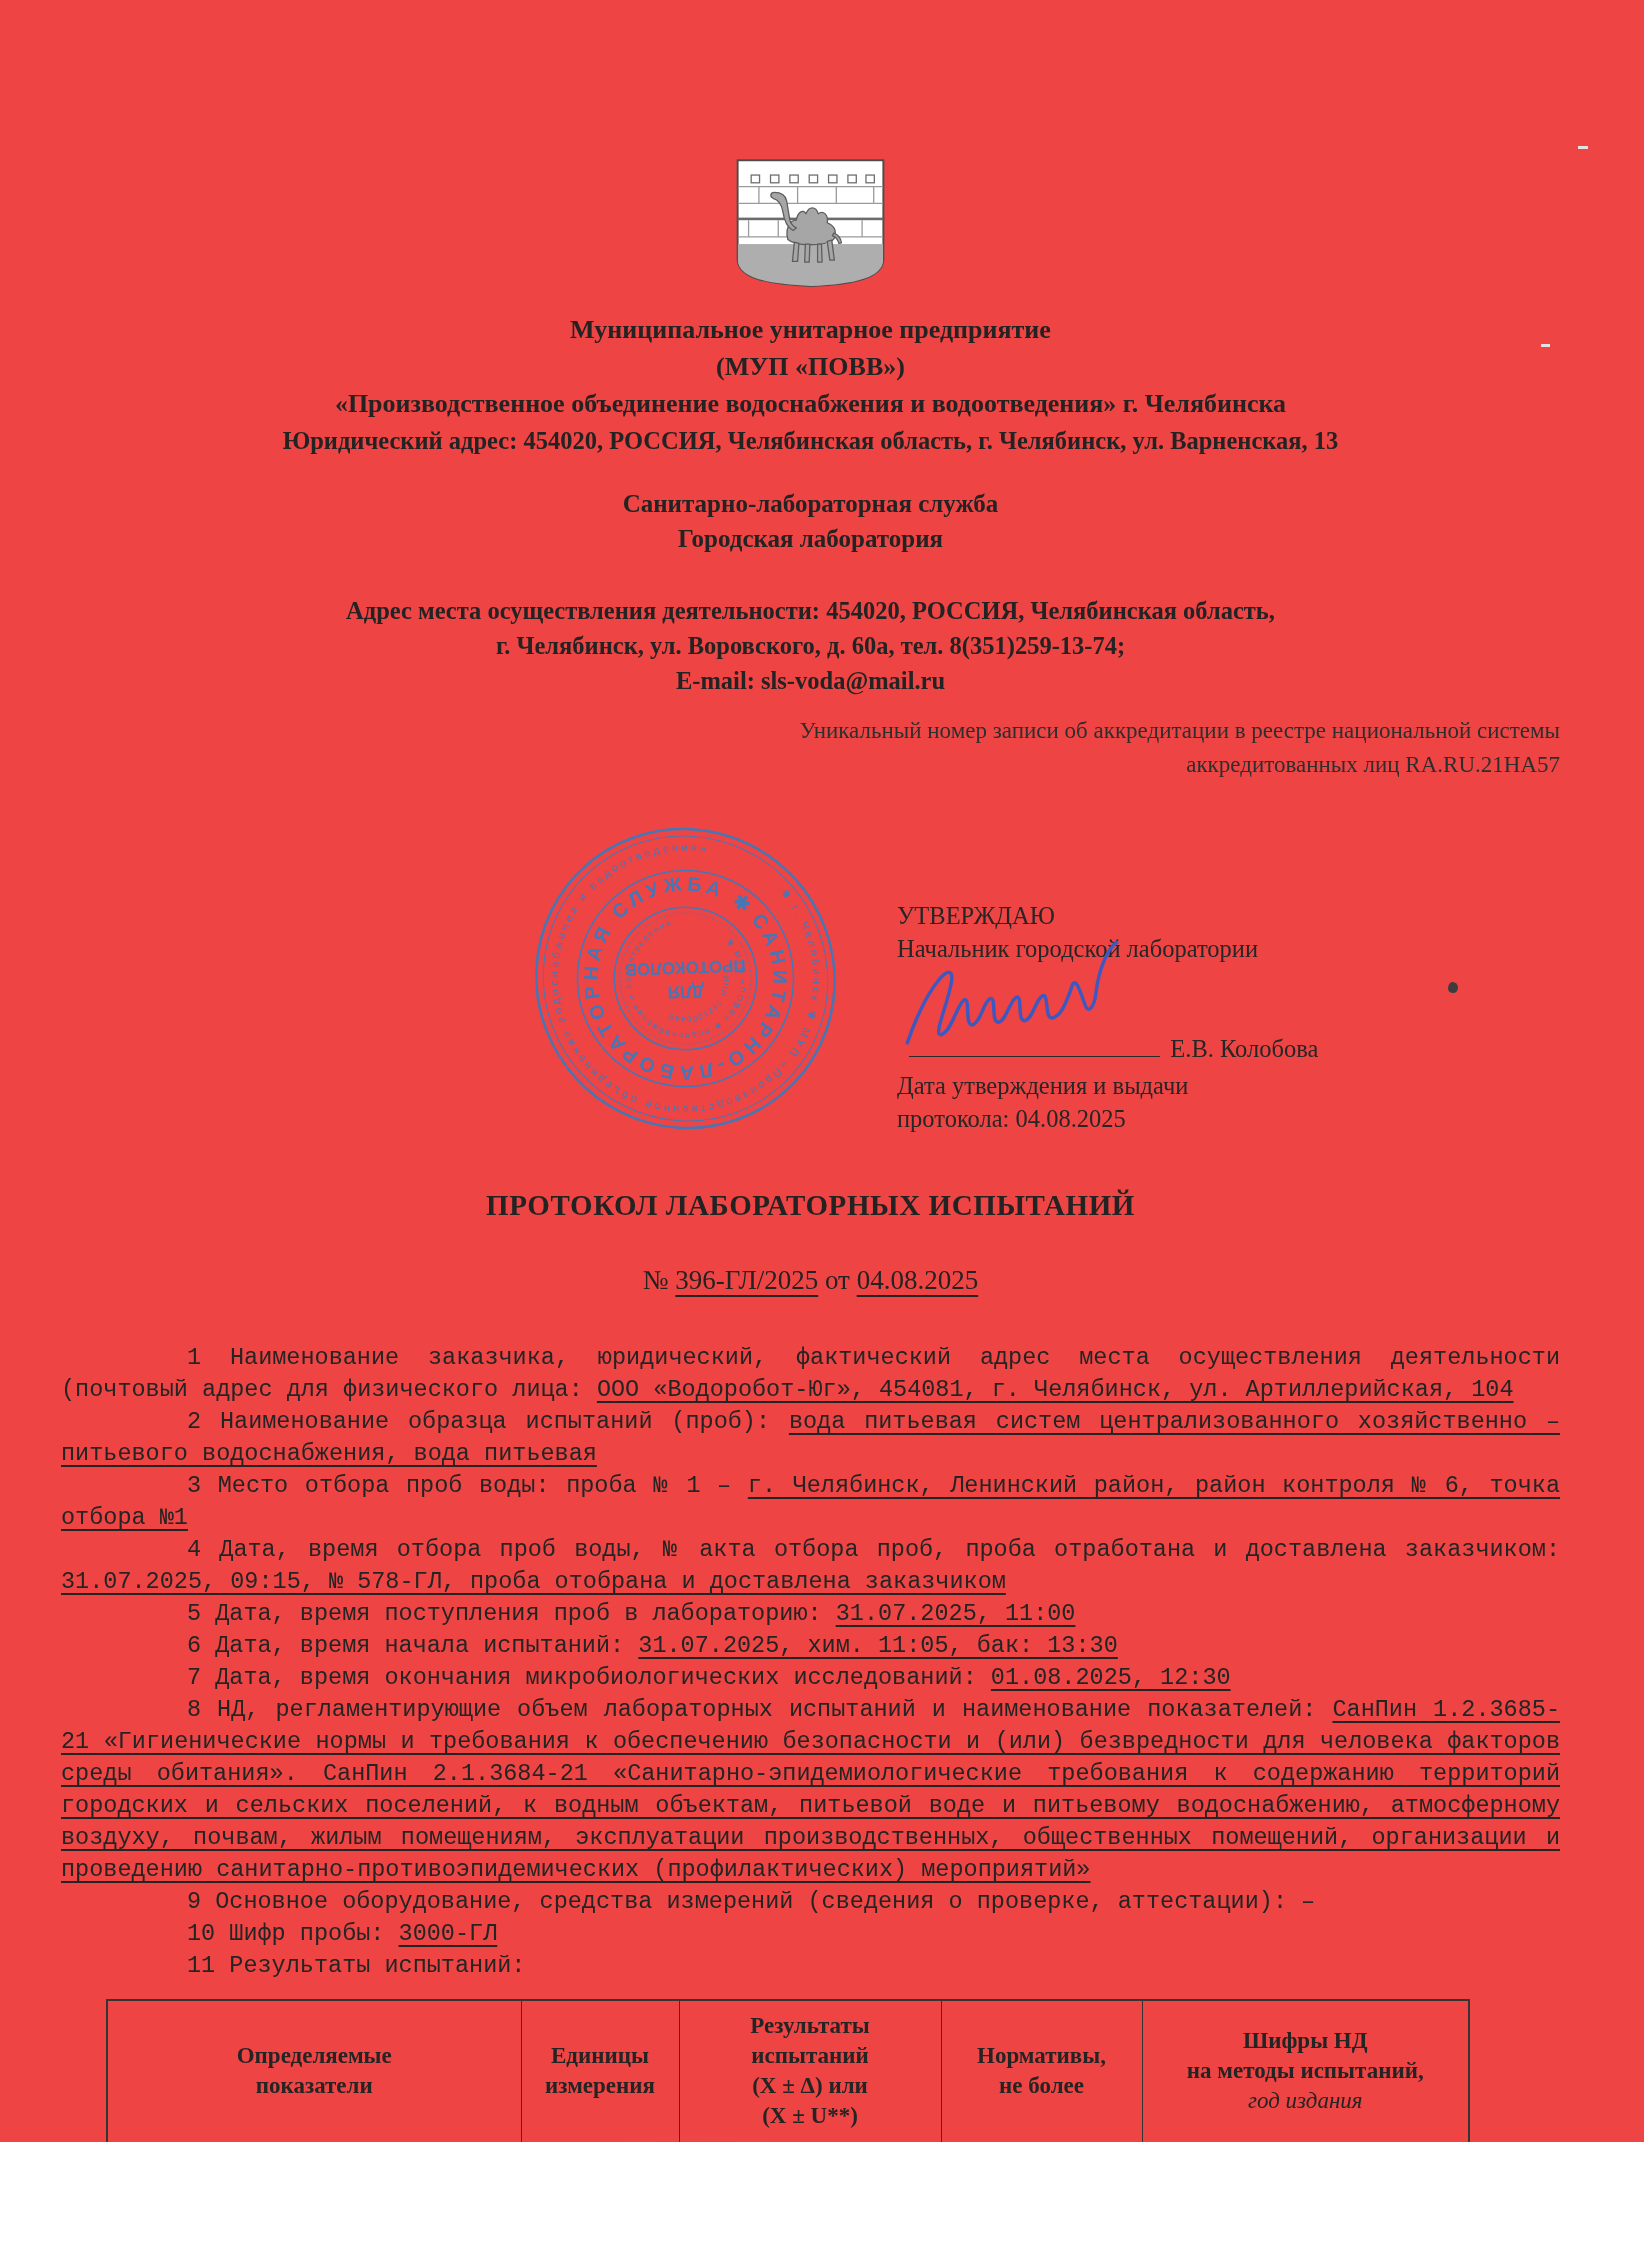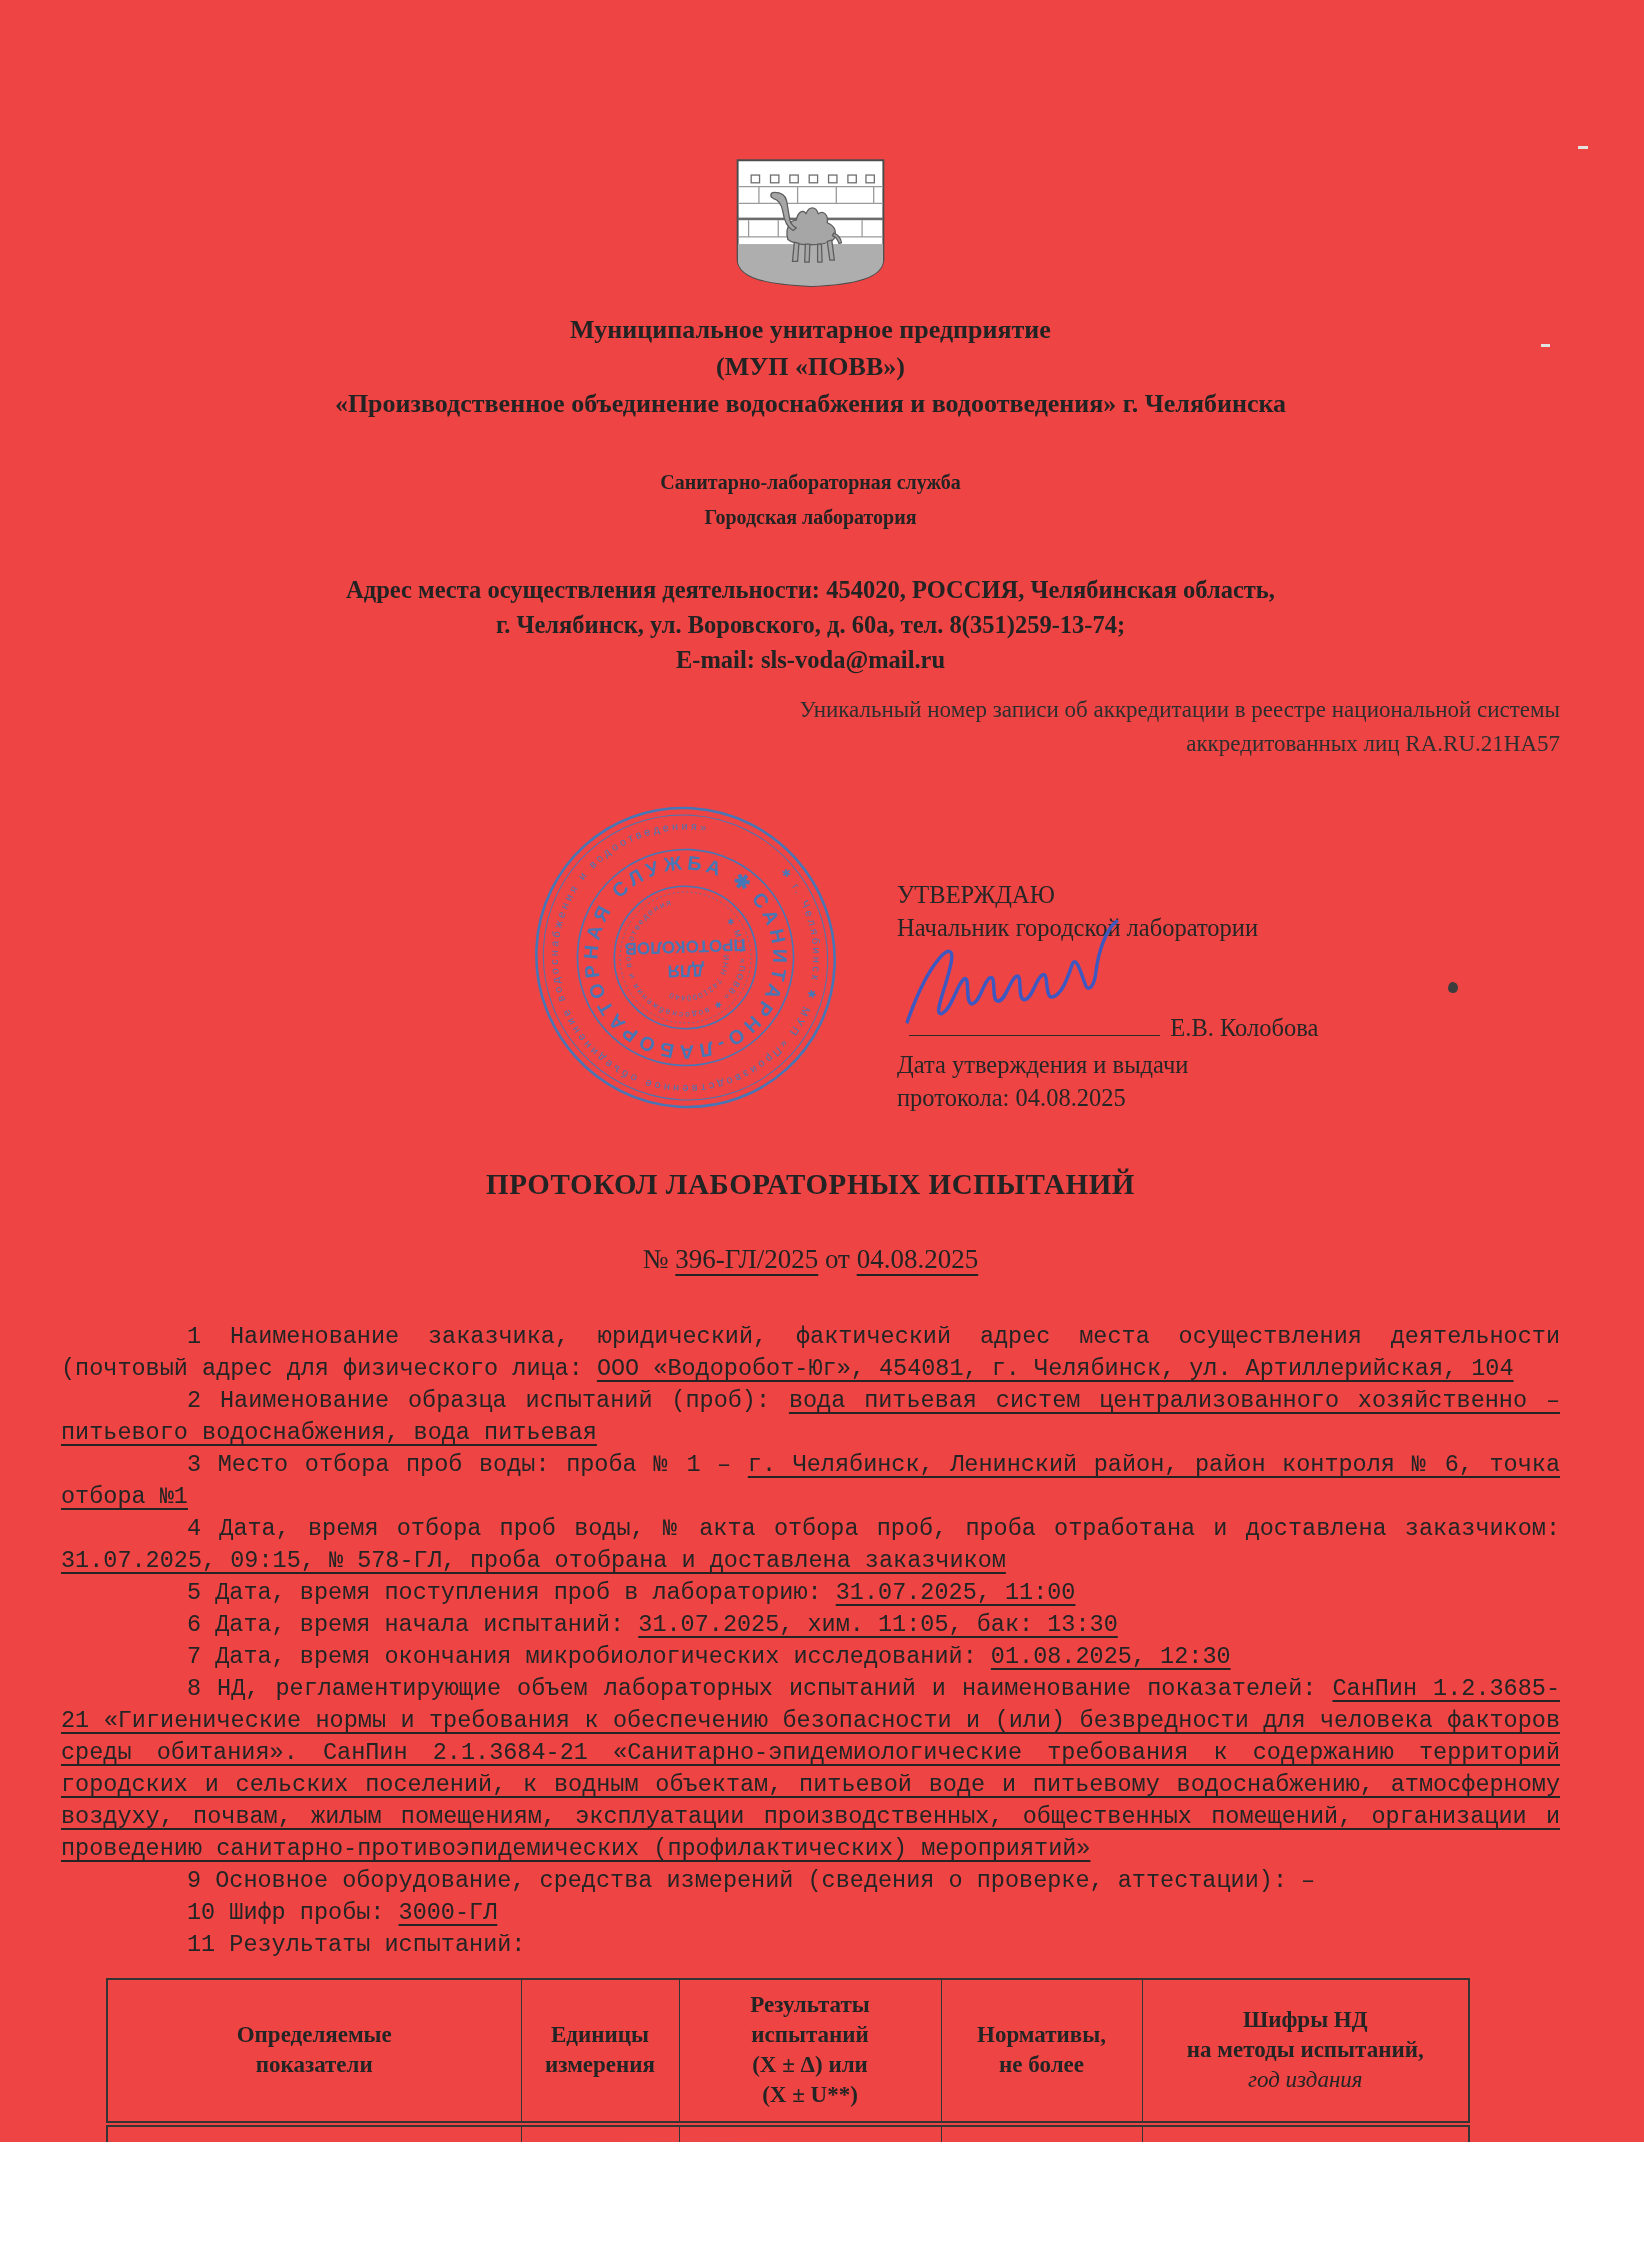--- a/index.html
+++ b/index.html
@@ -9,21 +9,21 @@
     font-family:"Liberation Serif","DejaVu Serif",serif;
   }
   .content{padding:0 84px 0 61px;}
 
   
   .crest{display:block;margin:157px auto 15.5px auto;}
 
   
   .org-line{ text-align:center; font-weight:bold; font-size:26px; line-height:37px; }
   .org-legal{ text-align:center; font-weight:bold; font-size:24.5px; line-height:37px; }
-  .division{ margin-top:43px; text-align:center; font-weight:bold; font-size:20px; line-height:35px; }
+  .division{ margin-top:27px; text-align:center; font-weight:bold; font-size:25px; line-height:35px; }
   .activity{ margin-top:37px; text-align:center; font-weight:bold; font-size:24.5px; line-height:35px; }
   .accred{ margin-top:16px; text-align:right; font-weight:normal; font-size:23px; line-height:34px; color:#2e2e2e; }
 
   
   .approval-zone{ position:relative; height:387px; margin-top:9px; }
   .stamp{ position:absolute; left:472px; top:32px; width:305px; height:311px; opacity:.88; }
   .approve-block{ position:absolute; left:836px; top:108px; font-size:24.5px; line-height:33px; color:#262626;}
   .sigwrap{ position:relative; height:102px; width:502px; margin-top:2.6px; }
   .signature{ position:absolute; left:-9px; top:-28px; width:303px; height:132px; }
   .sigrow{ position:absolute; left:12px; bottom:3.9px; white-space:nowrap; }
@@ -99,20 +99,21 @@
           <path d="M131,135 L131,163 H138 L137,135 Z"></path>
           <path d="M146,131 L150,160 H157 L153,129 Z"></path>
           <path d="M156,118 Q166,121 168,133 L164,134 Q161,124 154,122 Z"></path>
         </g>
       </g>
     </svg>
 
     <div class="org-line">Муниципальное унитарное предприятие</div>
     <div class="org-line">(МУП «ПОВВ»)</div>
     <div class="org-line">«Производственное объединение водоснабжения и водоотведения» г. Челябинска</div>
+    <div class="org-legal">Юридический адрес: 454020, РОССИЯ, Челябинская область, г. Челябинск, ул. Варненская, 13</div>
 
     <div class="division">
       <div>Санитарно-лабораторная служба</div>
       <div>Городская лаборатория</div>
     </div>
 
     <div class="activity">
       <div>Адрес места осуществления деятельности: 454020, РОССИЯ, Челябинская область,</div>
       <div>г. Челябинск, ул. Воровского, д. 60а, тел. 8(351)259-13-74;</div>
       <div>E-mail: sls-voda@mail.ru</div>

